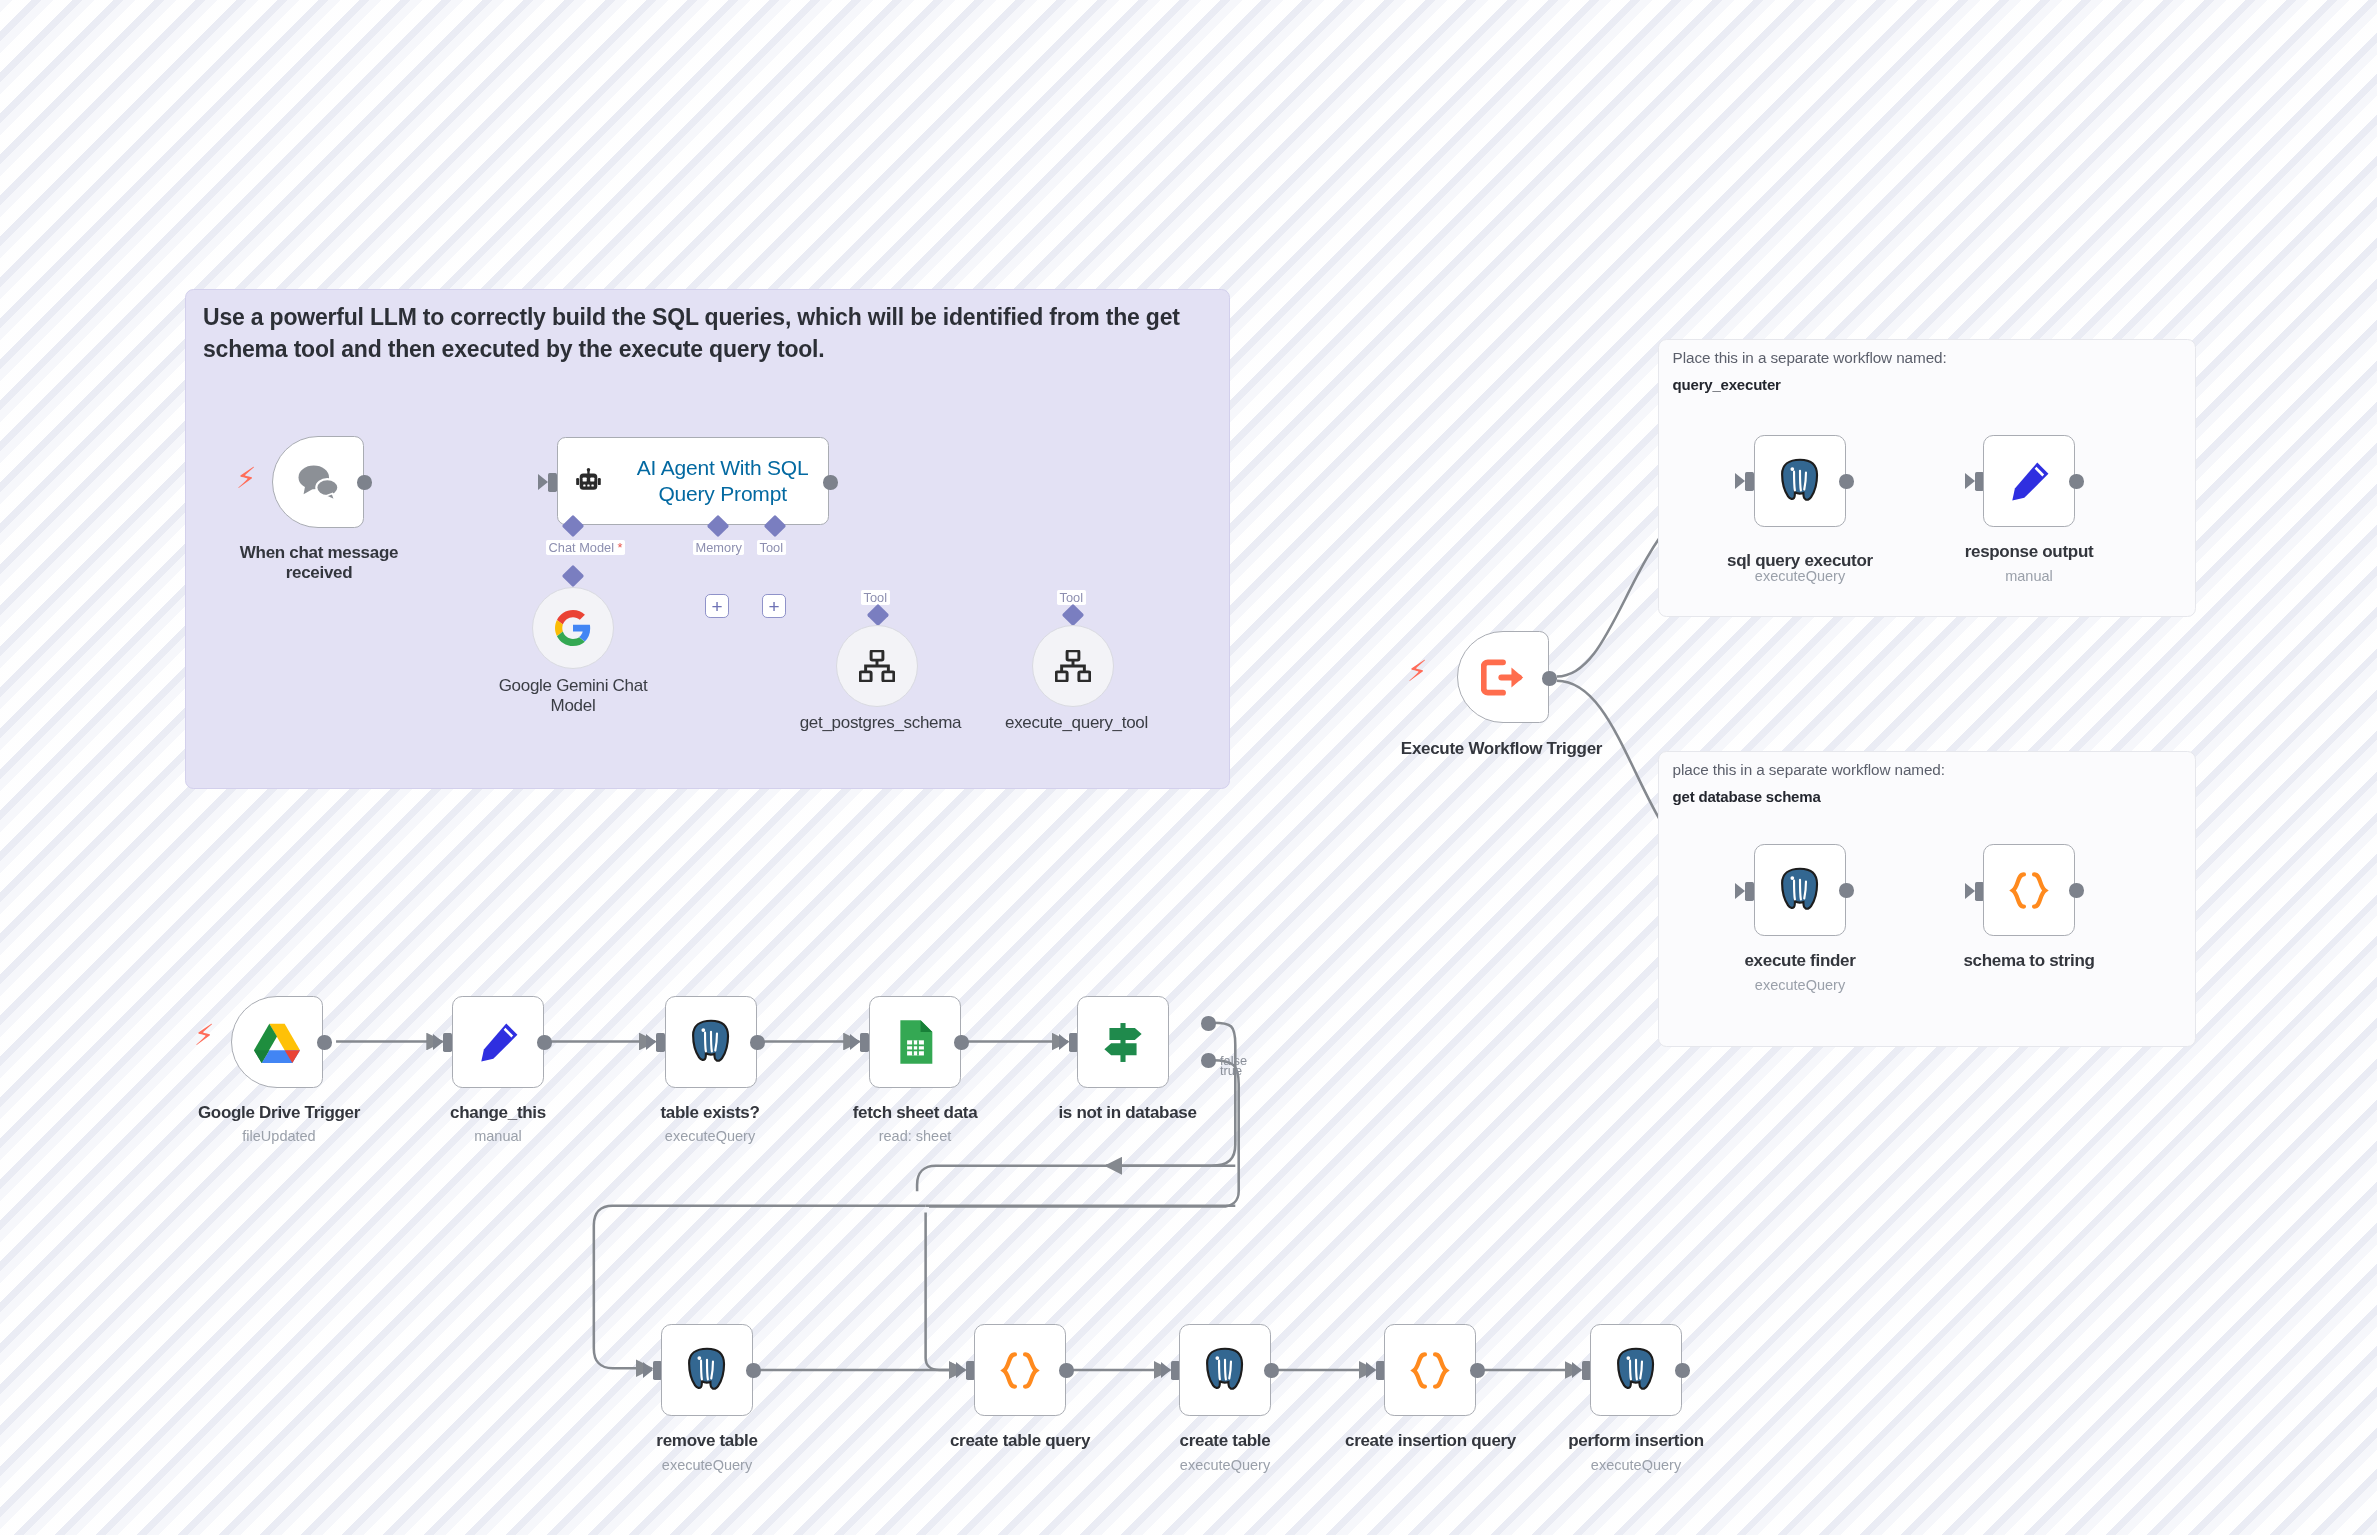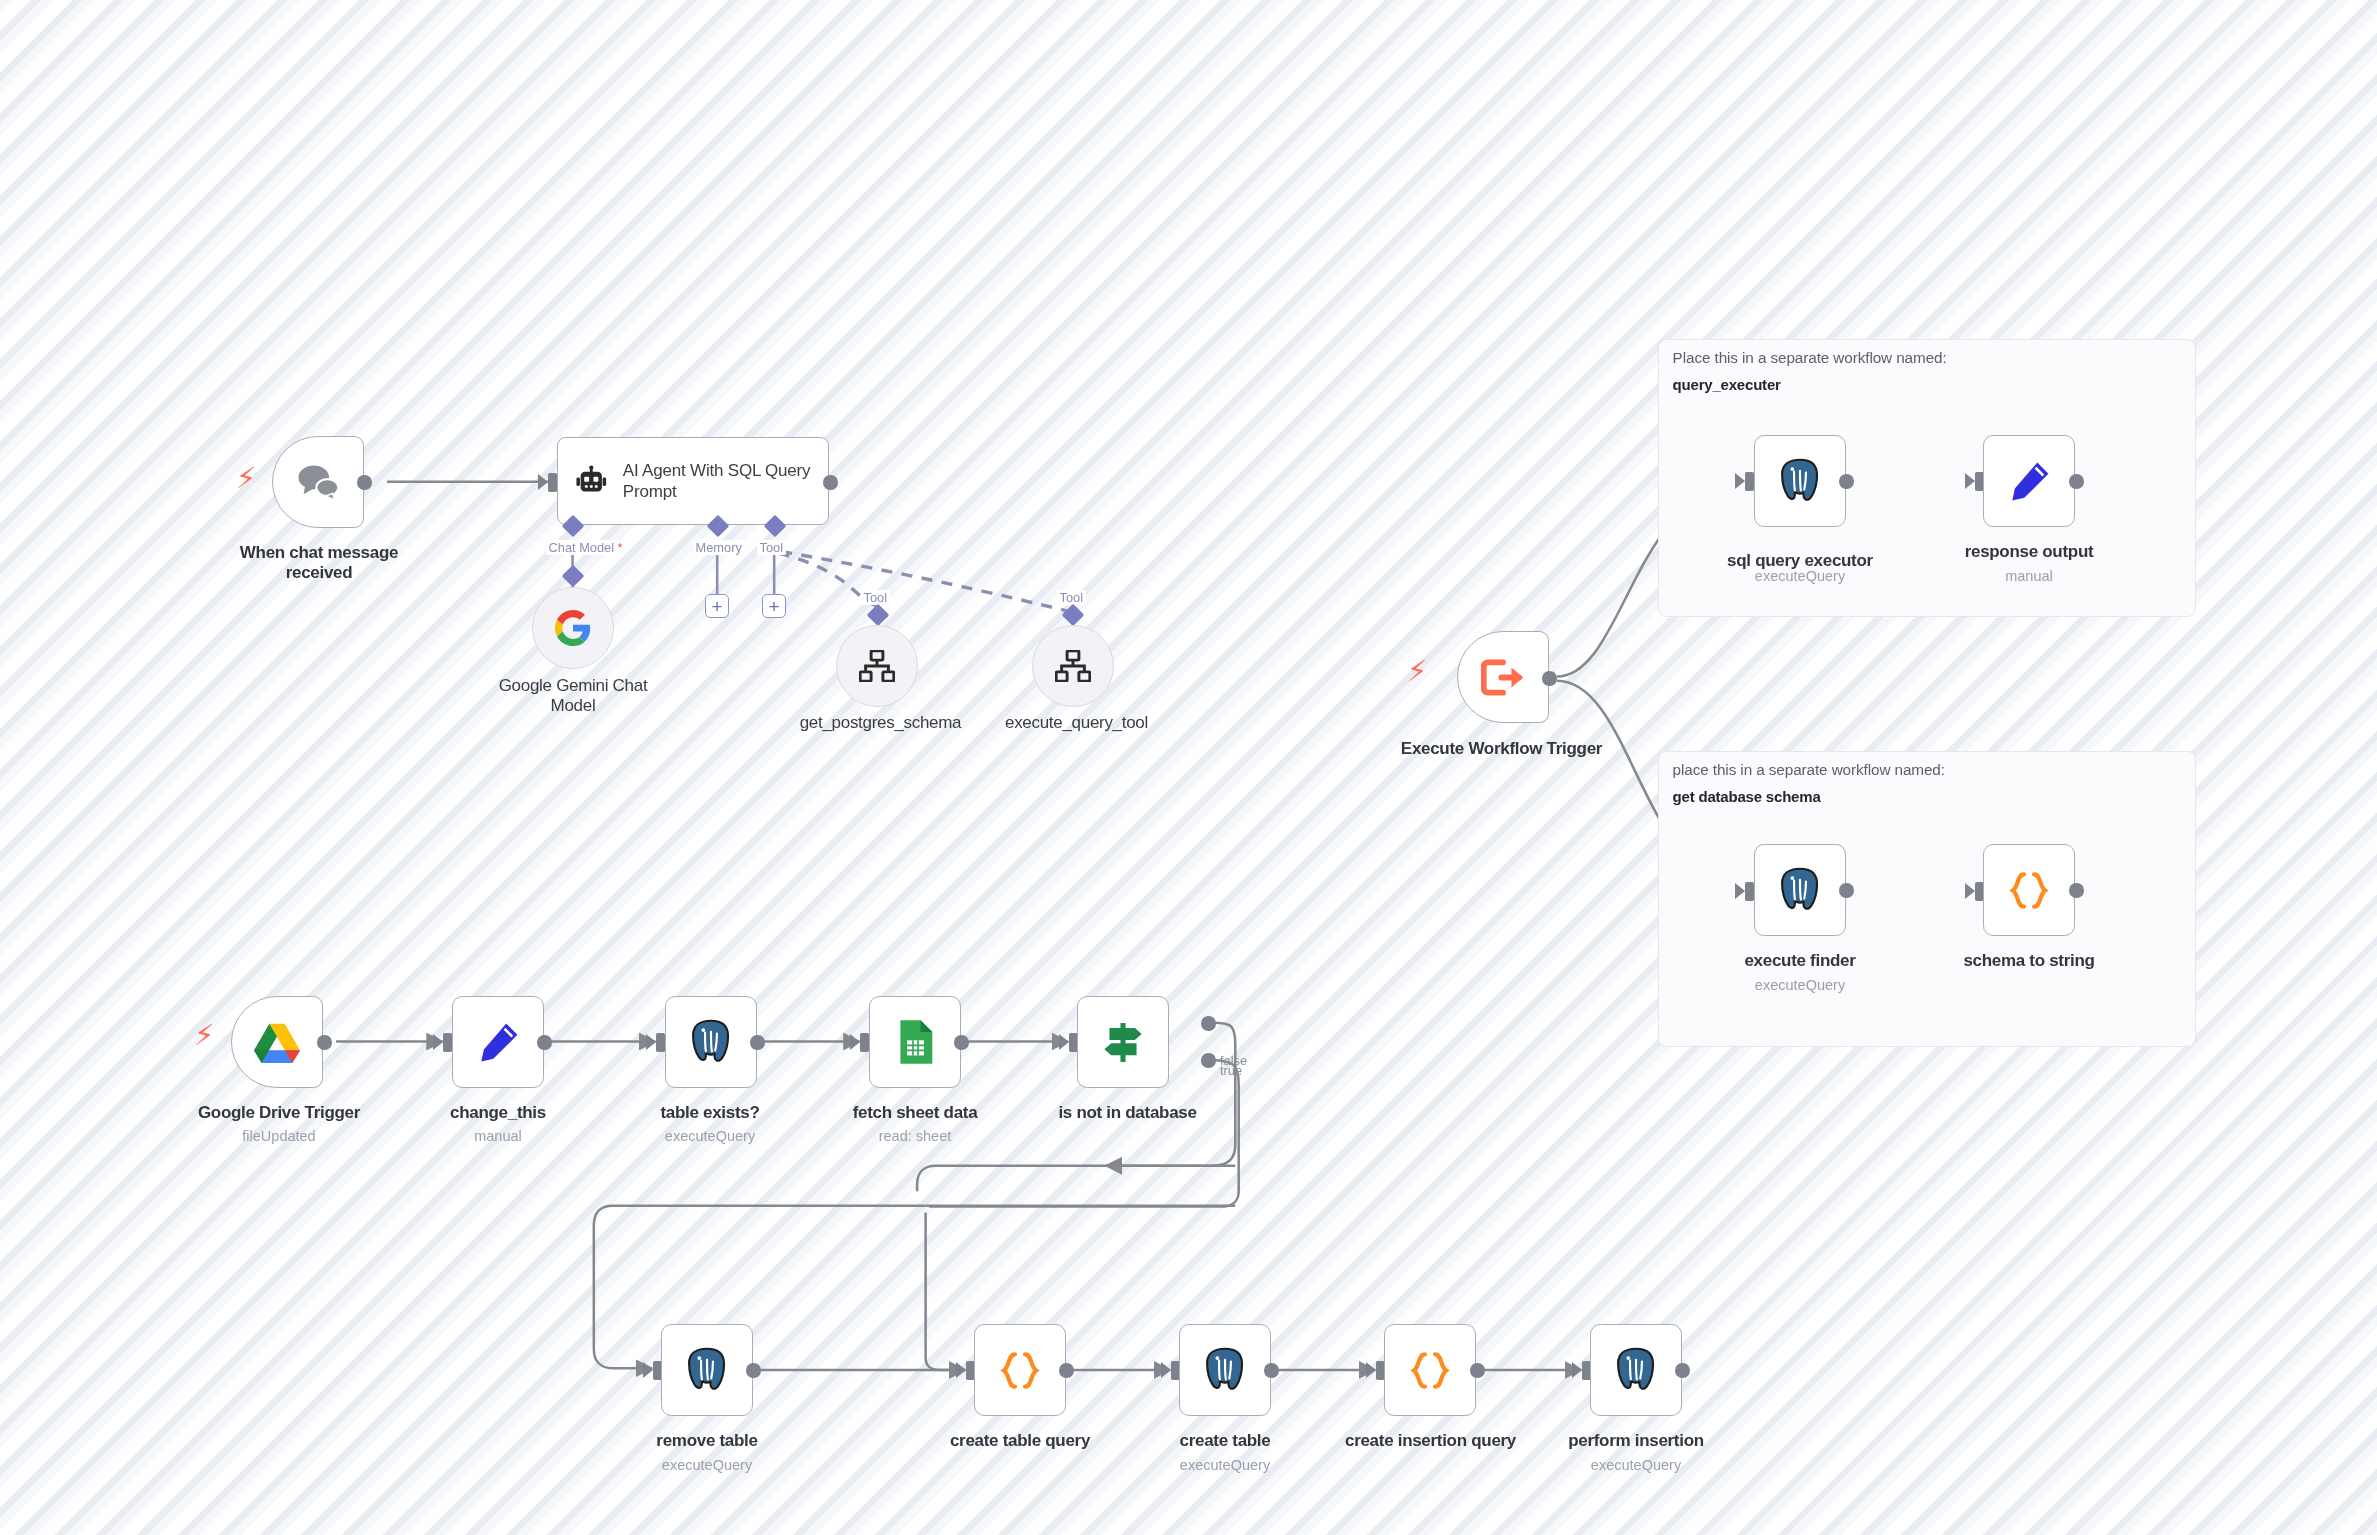--- a/index.html
+++ b/index.html
@@ -64,21 +64,21 @@
     border-radius:8.5px;
     justify-content:flex-start;
     padding-left:17px;
     gap:15.3px;
   }
   .nbox.circle{
     width:82px;height:82px;border-radius:50%;
     background:#f3f3f7;border:1.7px solid #d9dae1;
   }
   .agent-label{
-    font-size:17px;color:#404040;line-height:1.25;letter-spacing:-0.2px;
+    font-size:21px;color:#0369a1;line-height:1.25;letter-spacing:-0.2px;text-align:center;
   }
 
   
   .cap{
     position:absolute;
     text-align:center;
     font-size:17px;font-weight:bold;color:#33363d;
     line-height:1.2;letter-spacing:-0.3px;
   }
   .cap.sub{
@@ -174,20 +174,23 @@
 
     <path d="M884,1610 L1134,1610" stroke="#85898f" stroke-width="3" fill="none" marker-end="url(#arw)"></path>
 
     <path d="M1258,1610 L1375,1610" stroke="#85898f" stroke-width="3" fill="none" marker-end="url(#arw)"></path>
 
     <path d="M1498,1610 L1616,1610" stroke="#85898f" stroke-width="3" fill="none" marker-end="url(#arw)"></path>
 
     <path d="M1740,1610 L1858,1610" stroke="#85898f" stroke-width="3" fill="none" marker-end="url(#arw)"></path>
   </svg>
 
+  <div class="sticky" style="left:185px;top:289px;width:1045px;height:500px;">
+    <div class="sticky-text">Use a powerful LLM to correctly build the SQL queries, which will be identified from the get schema tool and then executed by the execute query tool.</div>
+  </div>
 
   <div class="bolt" style="left:236px;top:464px;">⚡</div>
   <div class="nbox trigger" style="left:272px;top:436px;">
     <svg class="ic" width="46" height="39" viewBox="0 0 54 46">
       <ellipse cx="22" cy="17" rx="18" ry="14" fill="#8c9096"></ellipse>
       <path d="M12 26 L10 37 L22 30 Z" fill="#8c9096"></path>
       <ellipse cx="38" cy="29" rx="13" ry="10" fill="#8c9096" stroke="#fff" stroke-width="2.5"></ellipse>
       <path d="M44 36 L47 44 L36 39 Z" fill="#8c9096" stroke="#fff" stroke-width="2"></path>
     </svg>
   </div>

